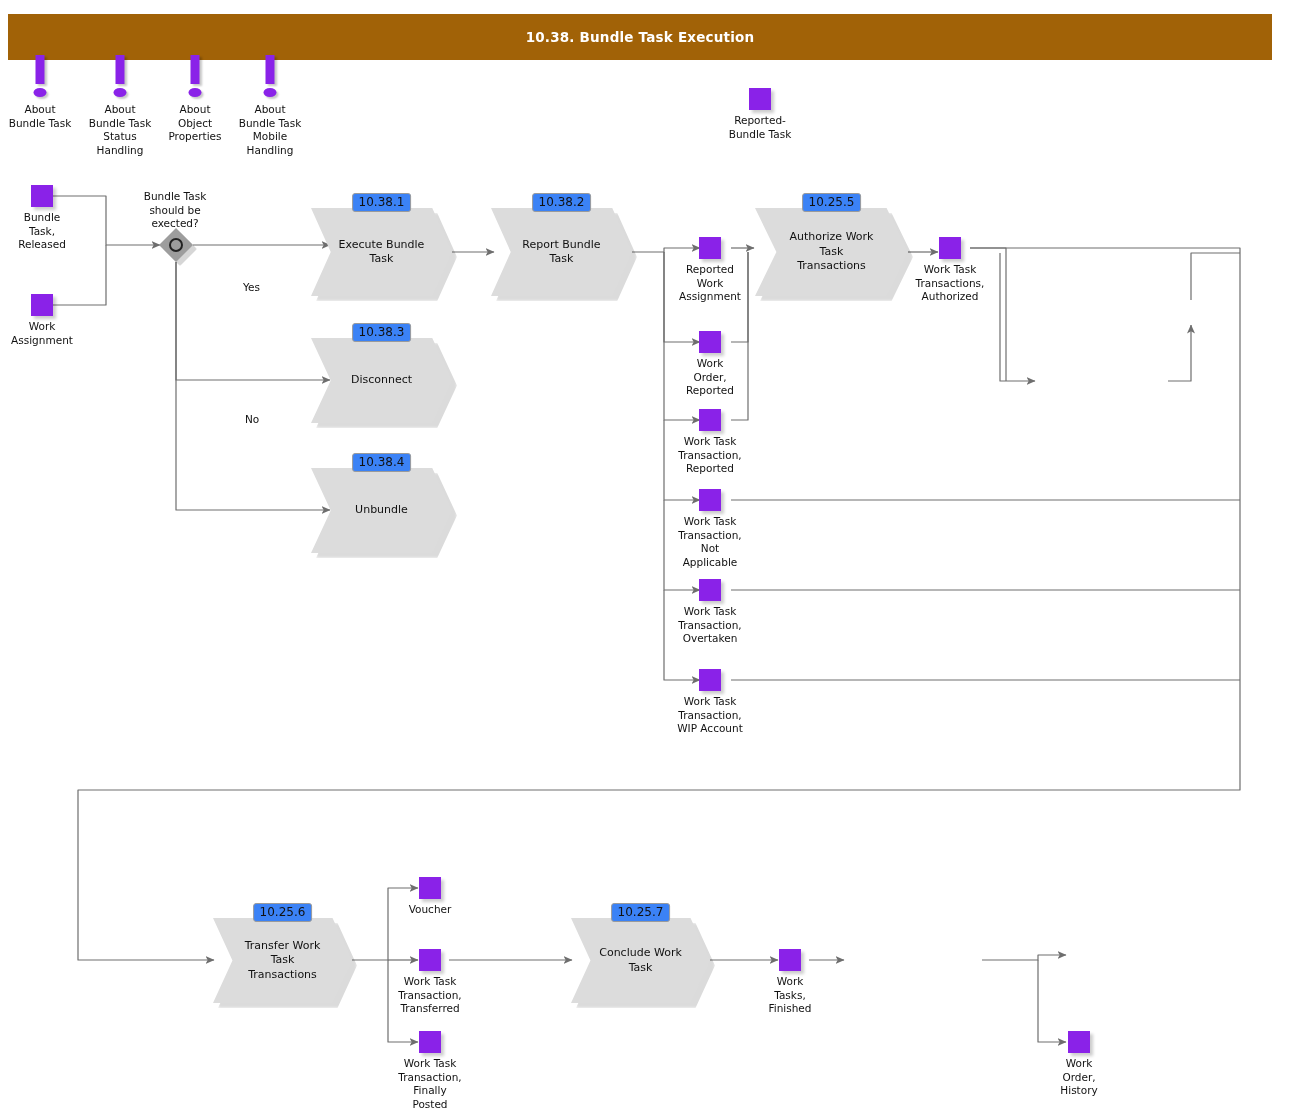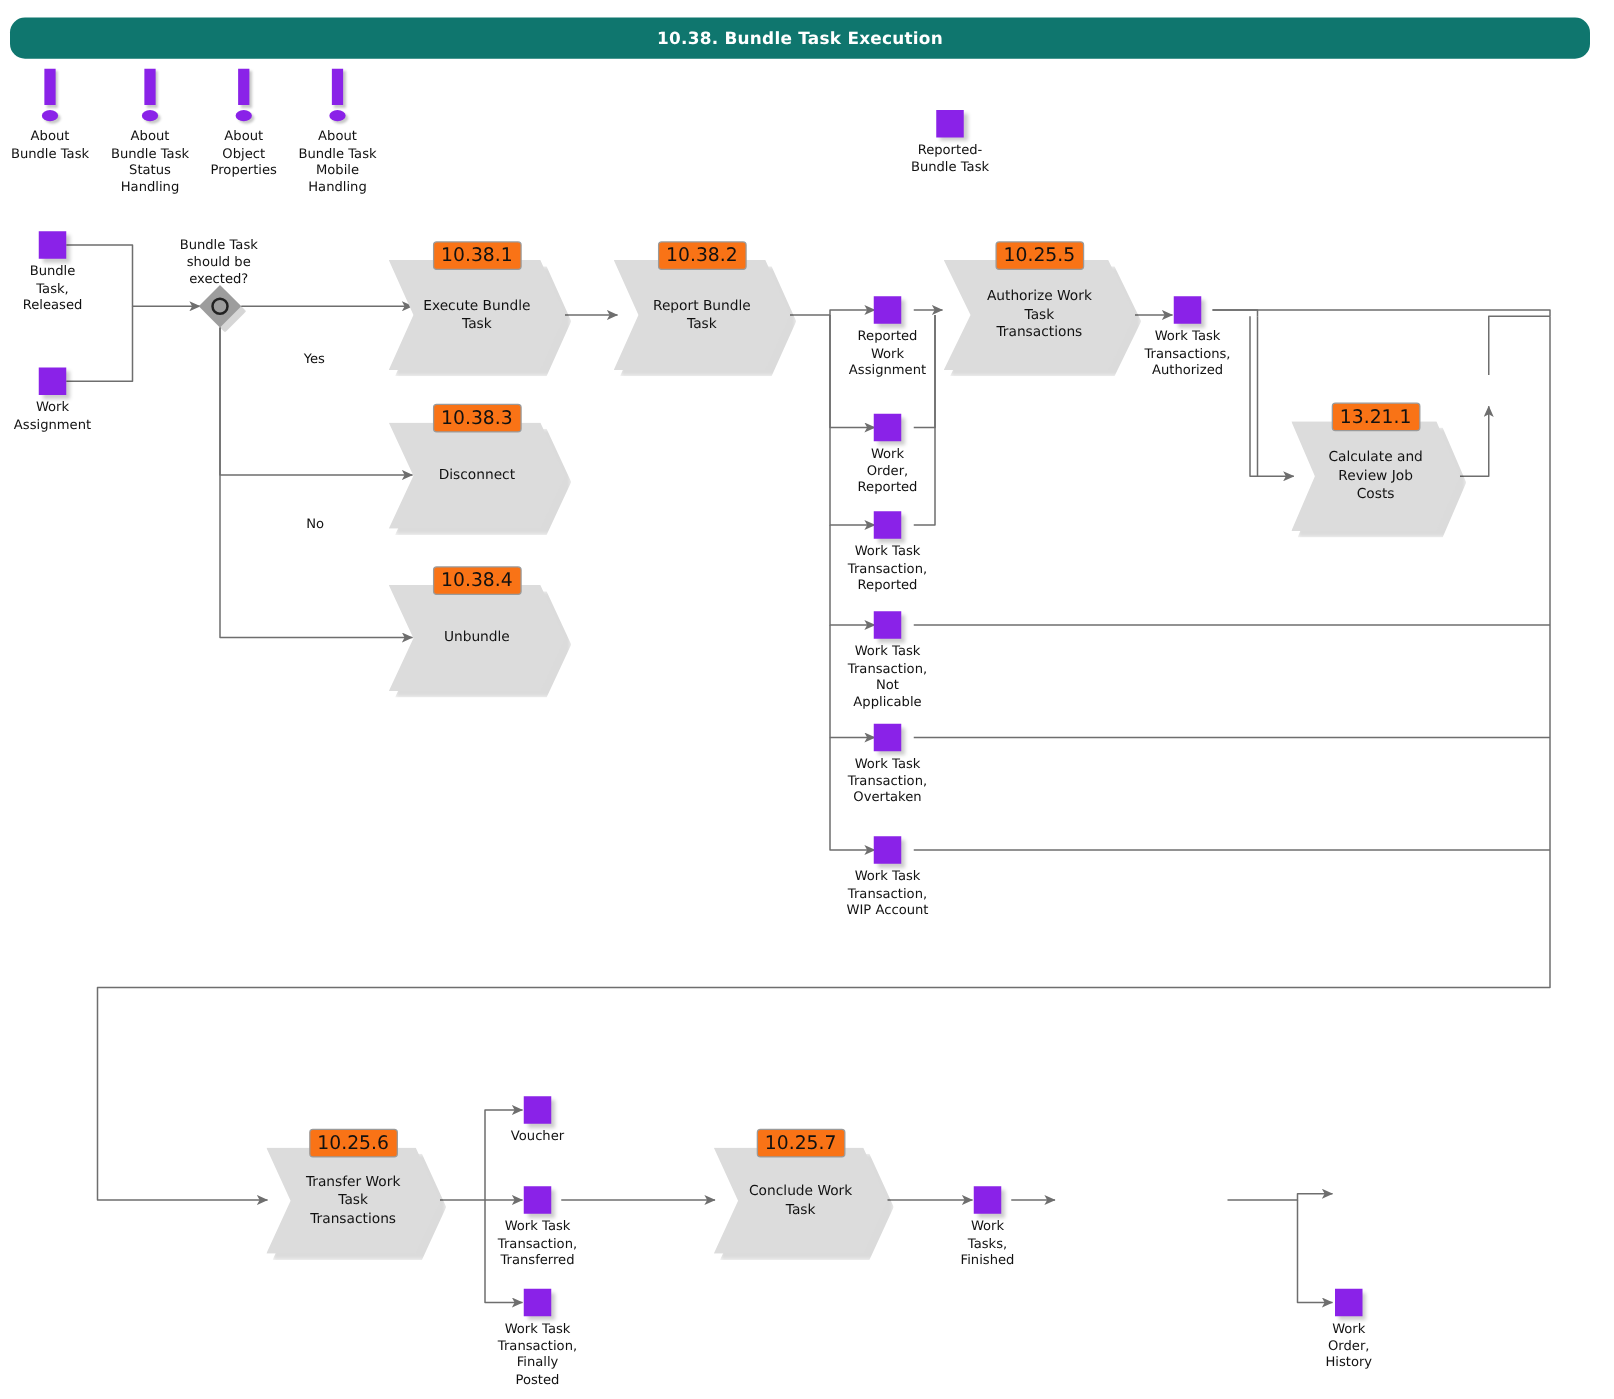--- a/index.html
+++ b/index.html
@@ -2,26 +2,25 @@
 <html><head>
 <meta charset="utf-8">
 <title>10.38. Bundle Task Execution</title>
 <style>
   html,body{margin:0;padding:0;background:#ffffff;}
   body{font-family:"DejaVu Sans","Liberation Sans",sans-serif;}
   #canvas{position:relative;width:1291px;height:1119px;background:#fff;overflow:hidden;}
 
   
   .titlebar{
-    position:absolute;left:8px;top:14px;width:1264px;height:33px;
-    background:#0f766e;color:#fff;
+    position:absolute;left:8px;top:14px;width:1264px;height:46px;
+    background:#a16207;color:#fff;
     display:flex;align-items:center;justify-content:center;
     font-size:13.5px;font-weight:bold;letter-spacing:.2px;
     font-family:"DejaVu Sans","Liberation Sans",sans-serif;
-    border-radius:12px;
   }
 
   
   #wires{position:absolute;left:0;top:0;width:1291px;height:1119px;}
 
   
   .note{position:absolute;width:110px;text-align:center;}
   .note .bang{position:relative;height:46px;width:100%;}
   .note .bar{
     position:absolute;left:50%;top:0;transform:translateX(-50%);
@@ -47,22 +46,22 @@
   .obj .olabel{
     font-size:10.5px;color:#111;line-height:13.5px;margin-top:4px;
     white-space:pre-line;
     text-align:center;
   }
 
   
   .proc{position:absolute;}
   .proc .badge{
     position:absolute;left:50%;top:-15px;transform:translateX(-50%);
-    background:#f97316;border:1px solid #9a9a9a;border-radius:3px;
-    font-size:15px;color:#111;padding:1px 6px 2px 6px;white-space:nowrap;
+    background:#3b82f6;border:1px solid #9a9a9a;border-radius:3px;
+    font-size:12px;color:#111;padding:1px 6px 2px 6px;white-space:nowrap;
     z-index:4;
   }
   .proc .shape{
     position:relative;width:100%;height:100%;
     background:#DCDCDC;
     -webkit-clip-path:polygon(0 0, 86% 0, 100% 50%, 86% 100%, 0 100%, 14% 50%);
     clip-path:polygon(0 0, 86% 0, 100% 50%, 86% 100%, 0 100%, 14% 50%);
     display:flex;align-items:center;justify-content:center;
   }
   .proc .shadow{
@@ -355,29 +354,20 @@
   <div class="proc" style="left:755px;top:208px;width:153px;height:88px;">
     <div class="shadow"></div>
     <div class="badge">10.25.5</div>
     <div class="shape">
       <span>Authorize Work
 Task
 Transactions</span>
     </div>
   </div>
 
-  <div class="proc" style="left:1033px;top:337px;width:135px;height:88px;">
-    <div class="shadow"></div>
-    <div class="badge">13.21.1</div>
-    <div class="shape">
-      <span>Calculate and
-Review Job
-Costs</span>
-    </div>
-  </div>
 
   <div class="proc" style="left:213px;top:918px;width:139px;height:85px;">
     <div class="shadow"></div>
     <div class="badge">10.25.6</div>
     <div class="shape">
       <span>Transfer Work
 Task
 Transactions</span>
     </div>
   </div>

